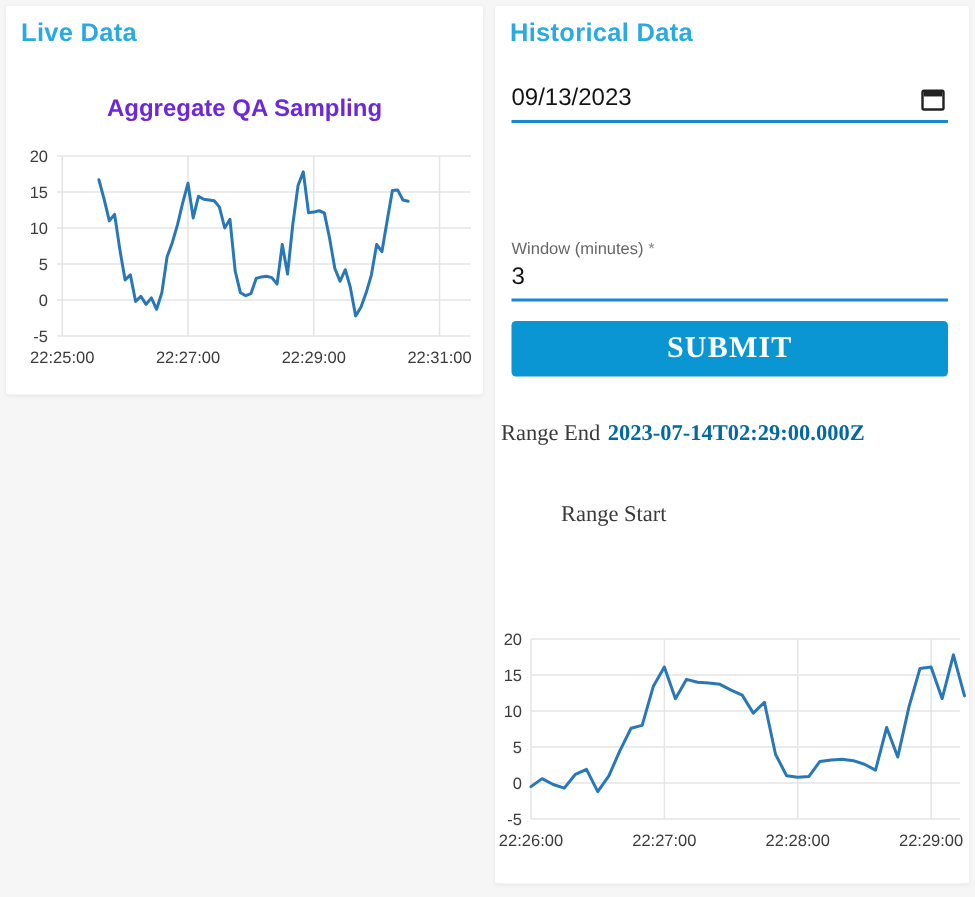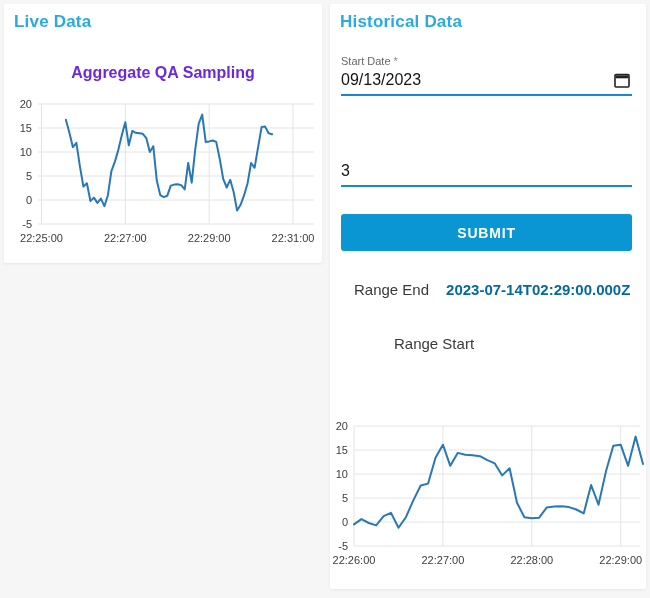--- a/index.html
+++ b/index.html
@@ -20,23 +20,23 @@
   .field-label{font-size:11px;color:#666;line-height:14px;}
   .req{color:#888;}
   .field-value-row{display:flex;align-items:center;justify-content:space-between;margin-top:2px;
     padding-bottom:4px;border-bottom:2px solid var(--underline,#1787D2);}
   .field-value{font-size:16px;color:#141414;line-height:20px;}
   .field-icon{width:20px;height:20px;flex:0 0 auto;}
   #field-start-date{top:50px;}
   #field-start-time{top:103px;}
   #field-window{top:155px;}
   .submit-btn{position:absolute;left:11px;right:14px;top:210px;height:37px;border:none;border-radius:3px;
-    background:var(--button,#0A96D2);color:#ffffff;font-family:Liberation Sans, sans-serif;font-size:14px;font-weight:bold;
+    background:var(--button,#0A96D2);color:#ffffff;font-family:Liberation Serif, serif;font-size:20px;font-weight:bold;
     letter-spacing:0.8px;cursor:pointer;}
-  .range-row{position:absolute;left:24px;right:6px;display:flex;align-items:baseline;gap:17px;}
+  .range-row{position:absolute;left:4px;right:6px;display:flex;align-items:baseline;gap:5px;font-family:Liberation Serif, serif;}
   #range-end-row{top:277px;}
   #range-start-row{top:331px;margin-left:40px;}
   .range-label{font-size:15px;color:#3a3a3a;white-space:nowrap;}
   .range-value{font-size:15px;font-weight:bold;color:#0369a1;white-space:nowrap;}
   svg text{font-family:"Liberation Sans","DejaVu Sans",sans-serif;}
 </style>
 </head>
 <body>
 
 <div class="page" style="--accent: #29ABE2; --button: #0A96D2; --underline: #1787D2; --line: #2878B8; --grid: #E4E4E4; --tick_text: #3C3C3C;">
@@ -66,35 +66,35 @@
           <line x1="287.03797468354435" y1="14" x2="287.03797468354435" y2="134" stroke="#E4E4E4" stroke-width="1"></line>
           <text x="287.03797468354435" y="152" text-anchor="middle" font-size="11" fill="#3C3C3C">22:31:00</text>
           <polyline points="59.9,29.8 63.4,42.8 66.9,57.2 70.4,52.9 73.9,76.4 77.4,96.6 80.9,93.2 84.4,111.0 87.9,107.6 91.4,112.9 94.9,108.6 98.4,116.2 101.9,105.2 105.4,81.2 108.9,71.6 112.4,59.6 115.8,45.2 119.3,32.2 122.8,55.3 126.3,40.9 129.8,42.8 133.3,43.3 136.8,43.8 140.3,48.1 143.8,62.0 147.3,56.2 150.8,90.8 154.3,105.2 157.8,107.1 161.3,105.7 164.8,95.6 168.3,94.6 171.7,94.2 175.2,95.1 178.7,99.4 182.2,73.0 185.7,92.7 189.2,59.6 192.7,33.7 196.2,24.6 199.7,51.9 203.2,51.4 206.7,50.5 210.2,51.9 213.7,68.7 217.2,88.9 220.7,97.5 224.2,89.8 227.6,101.8 231.1,120.6 234.6,114.8 238.1,105.2 241.6,93.2 245.1,73.0 248.6,77.8 252.1,57.2 255.6,37.0 259.1,36.6 262.6,43.3 266.1,44.2" fill="none" stroke="#2878B8" stroke-width="2" stroke-linejoin="round" stroke-linecap="round"></polyline>
         </svg></div>
   </section>
 
   <section class="card" id="hist-card">
     <h2 class="panel-title">Historical Data</h2>
 
     <div class="field" id="field-start-date">
-      <div class="field-label">
-        <span>Start Date</span>
-        <span class="req">*</span>
-      </div>
       <div class="field-value-row">
         <span class="field-value">09/13/2023</span>
         <svg class="field-icon" viewBox="0 0 20 20">
           <rect x="3" y="4.5" width="14" height="12.5" rx="1" fill="none" stroke="#222" stroke-width="1.6"></rect>
           <rect x="3.8" y="5.3" width="12.4" height="3" fill="#222"></rect>
         </svg>
       </div>
     </div>
 
 
     <div class="field" id="field-window">
+      <div class="field-label">
+        <span>Window (minutes)</span>
+        <span class="req">*</span>
+      </div>
       <div class="field-value-row">
         <span class="field-value">3</span>
       </div>
     </div>
 
     <button class="submit-btn">SUBMIT</button>
 
     <div class="range-row" id="range-end-row">
       <span class="range-label">Range End</span>
       <span class="range-value">2023-07-14T02:29:00.000Z</span>

